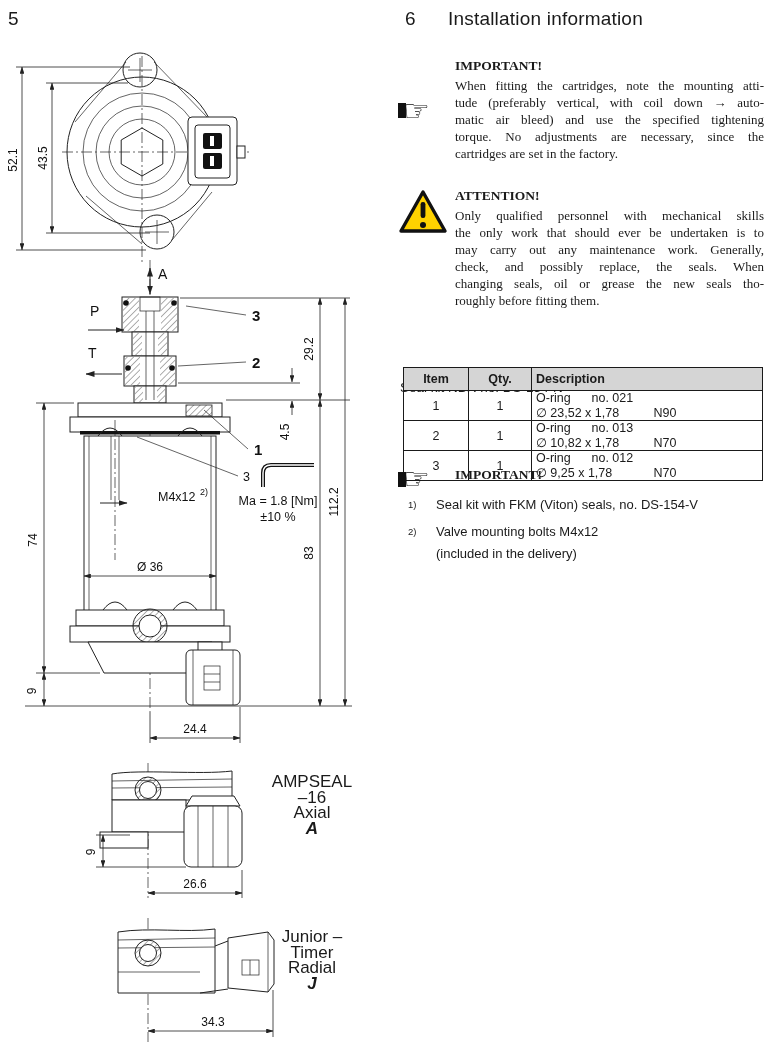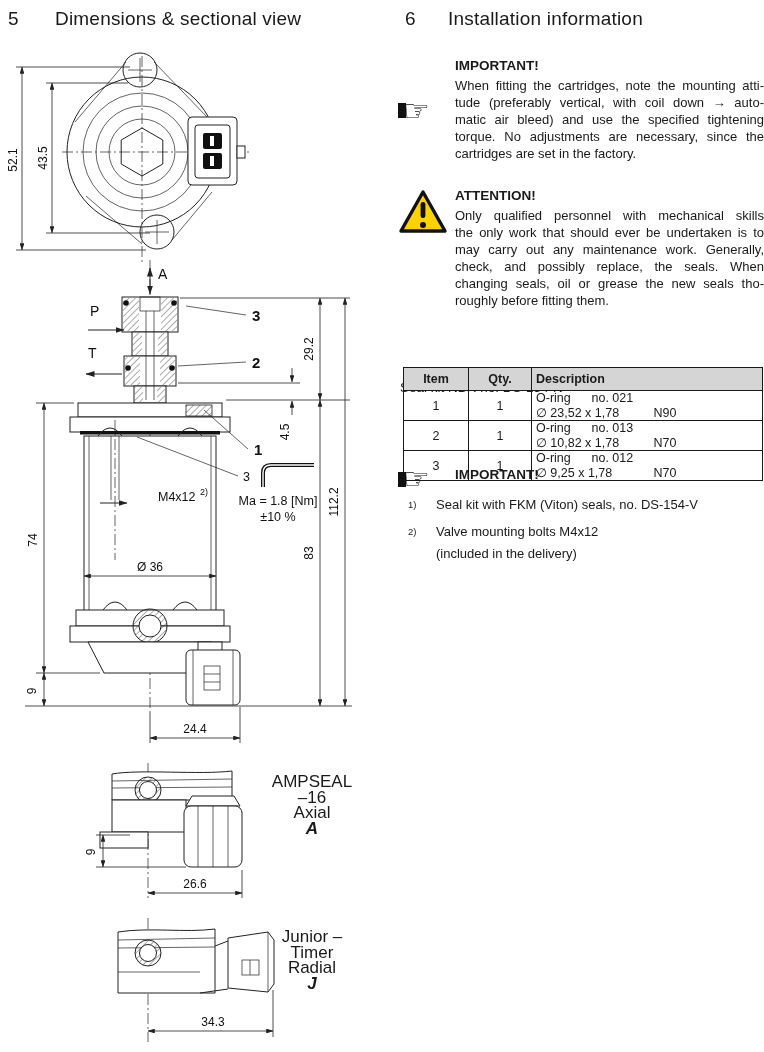--- a/index.html
+++ b/index.html
@@ -9,21 +9,21 @@
     -webkit-font-smoothing:antialiased;
   }
   .abs{position:absolute;}
   
   .heading{display:flex;font-size:19px;font-weight:500;letter-spacing:.2px;}
   .heading .num{flex:0 0 47px;}
   
   #right-col{position:absolute;left:398px;top:0;width:366px;height:1052px;}
   .note{position:absolute;left:0;display:grid;grid-template-columns:57px 1fr;width:366px;}
   .note-title{font-weight:bold;font-size:13.5px;margin-bottom:3px;}
-  .note-body{font-size:13px;line-height:17px;}
+  .note-body{font-size:13px;line-height:17px;font-family:Liberation Serif, serif;}
   .jline{text-align:justify;text-align-last:justify;}
   .jline.last{text-align:left;text-align-last:auto;}
   
   .hand-wrap{display:flex;align-items:center;padding-top:2px;}
   .cuff{width:8px;height:15px;background:#111;margin-right:-3px;}
   .hand{font-size:30px;line-height:22px;color:#111;}
   
   .seal-title{font-size:13.5px;font-weight:normal;margin-top:36px;}
   .seal-title sup,.fn-sup{font-size:9.5px;vertical-align:super;}
   table.seal{border-collapse:collapse;width:360px;font-size:12.5px;}
@@ -57,21 +57,20 @@
   svg .sup{font-size:9px;}
   
   .conn-label{position:absolute;width:92px;text-align:center;font-size:17px;line-height:15.5px;}
   .conn-label .code{font-weight:bold;font-style:italic;}
 </style>
 </head>
 <body>
 
 <div class="abs heading" style="left:8px;top:8px;width:380px">
   <span class="num">5</span>
-  <span>Dimensions &amp; sectional view</span>
 </div>
 
 <div id="right-col">
   <div class="heading" style="padding-left:7px;padding-top:8px">
     <span class="num" style="flex-basis:43px">6</span>
     <span>Installation information</span>
   </div>
 
   <div class="note" style="top:57px">
     <div class="hand-wrap">

